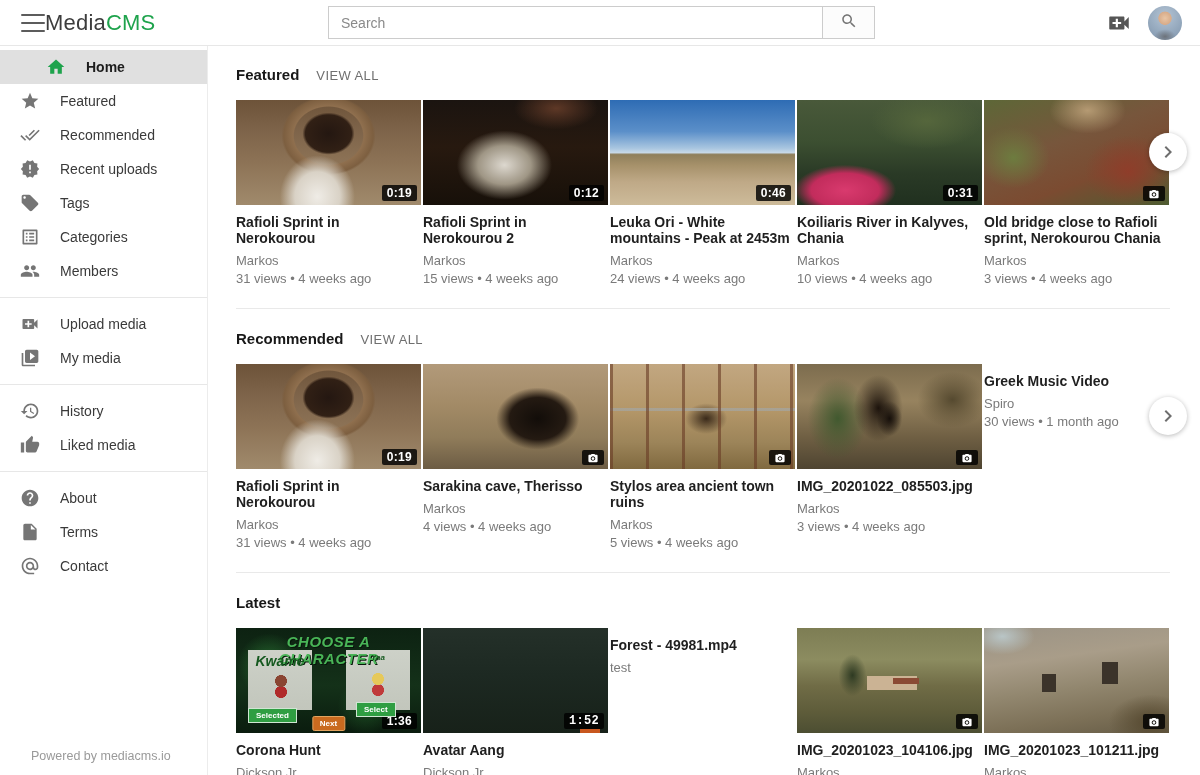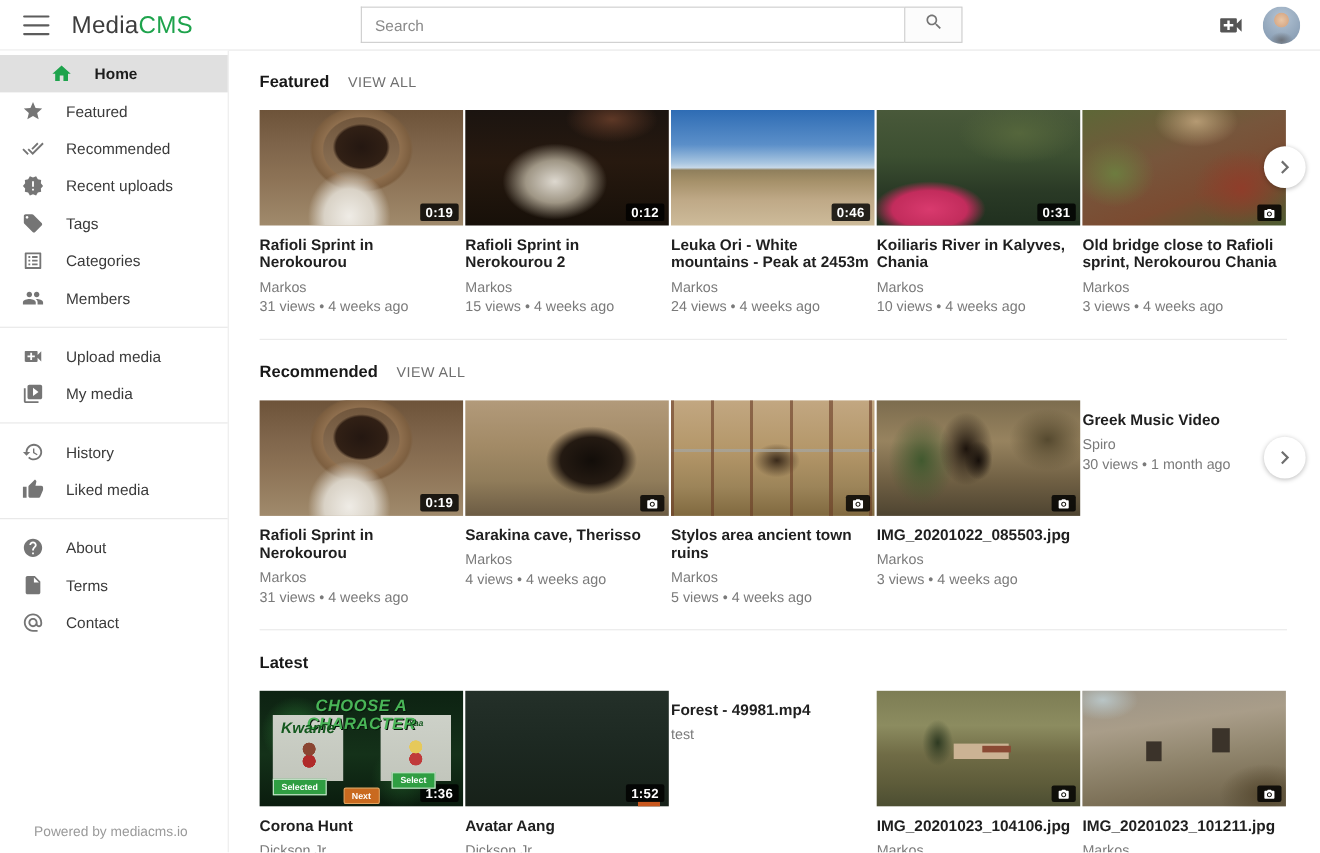--- a/index.html
+++ b/index.html
@@ -5,21 +5,21 @@
   * { box-sizing: border-box; margin: 0; padding: 0; }
   html,body { width:1200px; height:775px; overflow:hidden; background:#fff;
     font-family:"Liberation Sans", sans-serif; }
 
   
   .header { height:46px; display:flex; align-items:center; position:relative;
     border-bottom:1px solid #e7e7e7; background:#fff; }
   .menu-btn { width:24px; height:18px; margin-left:21px; display:flex; flex-direction:column;
     justify-content:space-between; cursor:pointer; }
   .menu-btn span { display:block; height:2px; background:#5c5c5c; border-radius:1px; }
-  .logo { margin-left:20px; font-size:22px; letter-spacing:0.2px; color:#3d3d3d; cursor:pointer; white-space:nowrap; }
+  .logo { margin-left:0; font-size:22px; letter-spacing:0.2px; color:#3d3d3d; cursor:pointer; white-space:nowrap; }
   .logo .green { color:#1ea34c; }
   .searchwrap { position:absolute; left:328px; top:6px; display:flex; height:33px; }
   .search-input { width:494px; height:33px; border:1px solid #ccc; border-right:none;
     padding:0 12px; font-size:14px; color:#333; outline:none; }
   .search-input::placeholder { color:#8a8a8a; }
   .search-btn { width:53px; height:33px; border:1px solid #ccc; background:#fcfcfc;
     display:flex; align-items:center; justify-content:center; cursor:pointer; color:#757575; }
   .header-right { position:absolute; right:18px; top:0; height:46px; display:flex; align-items:center; gap:16px; }
   .upload-btn { color:#555; width:26px; height:26px; cursor:pointer; display:flex; align-items:center; }
   .avatar { width:34px; height:34px; border-radius:50%; cursor:pointer; overflow:hidden;
@@ -112,21 +112,21 @@
   .t-game-screen{background:
     radial-gradient(circle, #8a4532 58%, rgba(0,0,0,0) 62%) 38px 46px / 14px 14px no-repeat,
     radial-gradient(circle, #b02a2a 58%, rgba(0,0,0,0) 62%) 37px 58px / 16px 12px no-repeat,
     radial-gradient(circle, #e6c95a 58%, rgba(0,0,0,0) 62%) 135px 44px / 14px 14px no-repeat,
     radial-gradient(circle, #c03a3a 58%, rgba(0,0,0,0) 62%) 134px 56px / 16px 12px no-repeat,
     linear-gradient(#cdd1c8, #c2c6bc) 12px 22px / 64px 60px no-repeat,
     linear-gradient(#cdd1c8, #c2c6bc) 110px 22px / 64px 60px no-repeat,
     radial-gradient(circle 45px at 18% 35%, rgba(42,120,52,0.8), rgba(0,0,0,0) 70%) 0 0 / 100% 100% no-repeat,
     radial-gradient(circle 40px at 70% 75%, rgba(36,100,44,0.6), rgba(0,0,0,0) 70%) 0 0 / 100% 100% no-repeat,
     linear-gradient(180deg,#0d2212,#143119 55%,#0a1c0e) 0 0 / 100% 100% no-repeat;}
-  .t-dark-video{background:linear-gradient(180deg,#243029 0%,#1d2922 45%,#172119 100%);}
+  .t-dark-video{background:linear-gradient(180deg,#243029 0%,#1d2922 45%,#172119 100%);font-family:Liberation Mono, monospace;}
   .t-dark-video::after{content:""; position:absolute; right:8px; bottom:0; width:20px; height:4px; background:#c8571e;}
   .t-forest-mist{background:
     radial-gradient(circle 26px at 50% 38%, #f3ecd2 0%, #d6cfa8 45%, rgba(214,207,168,0) 72%),
     radial-gradient(ellipse 66px 40px at 82% 6%, #2c3122 0%, rgba(44,49,34,0) 70%),
     radial-gradient(ellipse 36px 56px at 2% 28%, #353a27 0%, rgba(53,58,39,0) 70%),
     linear-gradient(180deg,#6e7560 0%,#8d8d72 40%,#787d60 60%,#3f4432 85%,#2d3125 100%);}
   .t-monastery{background:
     linear-gradient(#8a4a34,#8a4a34) 96px 50px / 26px 6px no-repeat,
     linear-gradient(#cbb394,#cbb394) 70px 48px / 50px 14px no-repeat,
     radial-gradient(ellipse 20px 30px at 30% 45%, #2e3a22 0%, rgba(46,58,34,0) 70%) 0 0 / 100% 100% no-repeat,

